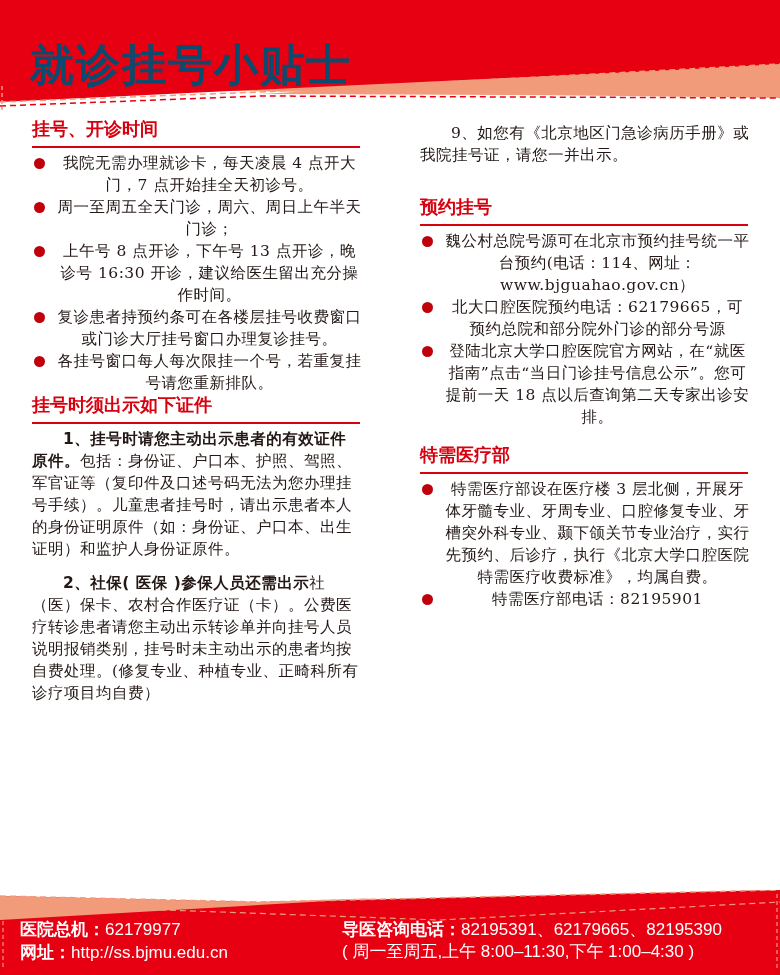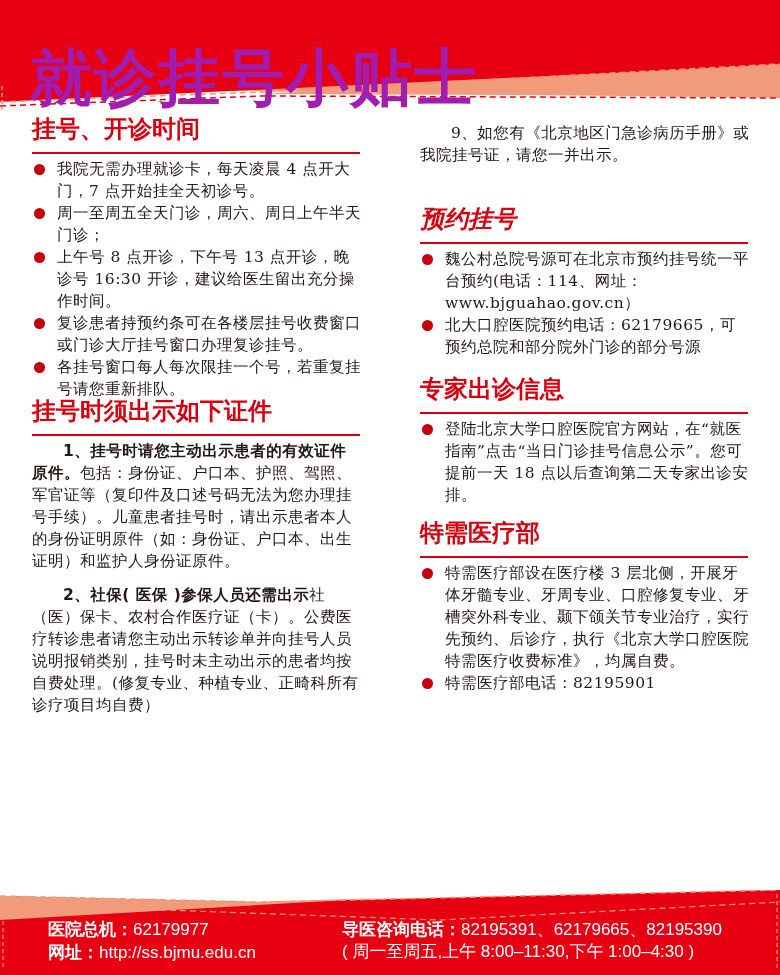--- a/index.html
+++ b/index.html
@@ -5,50 +5,50 @@
   * { margin: 0; padding: 0; box-sizing: border-box; }
   html, body { width: 780px; height: 975px; background: #ffffff; overflow: hidden; }
   body { position: relative; font-family: "DejaVu Serif", "Liberation Serif", serif; color: #231815; }
 
   
   .header { position: absolute; left: 0; top: 0; width: 780px; height: 120px; }
   .header svg { position: absolute; left: 0; top: 0; }
   .title {
     position: absolute; left: 30px; top: 36px;
     font-family: "DejaVu Sans", "Liberation Sans", sans-serif;
-    font-weight: bold; font-size: 62px; color: #a21caf; letter-spacing: 2px;
+    font-weight: bold; font-size: 44px; color: #0c4a6e; letter-spacing: 2px;
   }
 
   
   .footer { position: absolute; left: 0; top: 890px; width: 780px; height: 85px; }
   .footer svg { position: absolute; left: 0; top: 0; }
   .footer-text {
     position: absolute; color: #ffffff;
     font-family: "Liberation Sans", "DejaVu Sans", sans-serif;
     font-size: 17px; line-height: 22px; white-space: nowrap;
   }
   .footer-text b { font-weight: bold; font-family: "DejaVu Sans", sans-serif; }
 
   
   .col { position: absolute; top: 118px; }
   .col-left { left: 32px; width: 330px; }
   .col-right { left: 420px; width: 330px; }
 
   .section-title {
     font-family: "DejaVu Sans", "Liberation Sans", sans-serif;
-    font-weight: bold; font-size: 24px; color: #d7000f;
+    font-weight: bold; font-size: 18px; color: #d7000f;
     border-bottom: 2px solid #d7000f;
-    line-height: 22px; padding-bottom: 12px; margin-bottom: 4px;
+    line-height: 22px; padding-bottom: 6px; margin-bottom: 4px;
     width: 328px;
   }
 
   ul.bullets { list-style: none; }
   ul.bullets li {
     position: relative; padding-left: 25px;
-    font-size: 15.5px; line-height: 22px; letter-spacing: 0.5px;
+    font-size: 15.5px; line-height: 22px; letter-spacing: 0.5px; text-align: center;
   }
   ul.bullets li .dot {
     position: absolute; left: 2px; top: 6px;
     width: 11px; height: 11px; border-radius: 50%; background: #c1000c;
   }
 
   p.para {
     font-size: 15.5px; line-height: 22px; letter-spacing: 0.5px;
   }
   p.para .lead {
@@ -88,48 +88,47 @@
   </ul>
 
   <div class="section-title" style="">挂号时须出示如下证件</div>
   <p class="para indent"><span class="lead">1、挂号时请您主动出示患者的有效证件原件。</span><span>包括：身份证、户口本、护照、驾照、军官证等（复印件及口述号码无法为您办理挂号手续）。儿童患者挂号时，请出示患者本人的身份证明原件（如：身份证、户口本、出生证明）和监护人身份证原件。</span></p>
   <p class="para indent" style="margin-top:12px;"><span class="lead">2、社保( 医保 )参保人员还需出示</span><span>社（医）保卡、农村合作医疗证（卡）。公费医疗转诊患者请您主动出示转诊单并向挂号人员说明报销类别，挂号时未主动出示的患者均按自费处理。(修复专业、种植专业、正畸科所有诊疗项目均自费）</span></p>
 </div>
 
 <div class="col col-right">
   <p class="para indent" style="margin-top:4px;"><span>9、如您有《北京地区门急诊病历手册》或我院挂号证，请您一并出示。</span></p>
 
-  <div class="section-title" style="margin-top:42px;font-style:italic;">预约挂号</div>
+  <div class="section-title" style="margin-top:30px;">预约挂号</div>
   <ul class="bullets">
     <li><span class="dot"></span><span>魏公村总院号源可在北京市预约挂号统一平台预约(电话：114、网址：www.bjguahao.gov.cn）</span></li>
     <li><span class="dot"></span><span>北大口腔医院预约电话：62179665，可预约总院和部分院外门诊的部分号源</span></li>
   </ul>
 
-  <div class="section-title" style="margin-top:20px;">专家出诊信息</div>
   <ul class="bullets">
     <li><span class="dot"></span><span>登陆北京大学口腔医院官方网站，在“就医指南”点击“当日门诊挂号信息公示”。您可提前一天 18 点以后查询第二天专家出诊安排。</span></li>
   </ul>
 
   <div class="section-title" style="margin-top:16px;">特需医疗部</div>
   <ul class="bullets">
     <li><span class="dot"></span><span>特需医疗部设在医疗楼 3 层北侧，开展牙体牙髓专业、牙周专业、口腔修复专业、牙槽突外科专业、颞下颌关节专业治疗，实行先预约、后诊疗，执行《北京大学口腔医院特需医疗收费标准》，均属自费。</span></li>
     <li><span class="dot"></span><span>特需医疗部电话：82195901</span></li>
   </ul>
 </div>
 
 <div class="footer">
   <svg width="780" height="85" viewBox="0 0 780 85">
     <polygon points="0,6 260,12 780,0 780,85 0,85" fill="#e60012"></polygon>
     <polygon points="0,6 260,12 380,8 0,30" fill="#f19b7a"></polygon>
     <polyline points="0,6 260,12 780,0" fill="none" stroke="#f19b7a" stroke-width="1.5" stroke-dasharray="6,4"></polyline>
     <polyline points="0,14 440,30 780,12" fill="none" stroke="#f19b7a" stroke-width="1.2" stroke-dasharray="6,4"></polyline>
     <line x1="3" y1="10" x2="3" y2="80" stroke="#f19b7a" stroke-width="1.2" stroke-dasharray="4,3"></line>
     <line x1="777" y1="4" x2="777" y2="80" stroke="#f19b7a" stroke-width="1.2" stroke-dasharray="4,3"></line>
   </svg>
-  <div class="footer-text" style="left:48px; top:28px;">
+  <div class="footer-text" style="left:20px; top:28px;">
     <div><b>医院总机：</b><span>62179977</span></div>
     <div><b>网址：</b><span>http://ss.bjmu.edu.cn</span></div>
   </div>
   <div class="footer-text" style="left:342px; top:28px;">
     <div><b>导医咨询电话：</b><span>82195391、62179665、82195390</span></div>
     <div>( 周一至周五,上午 8:00–11:30,下午 1:00–4:30 )</div>
   </div>
 </div>
 
 </body></html>

